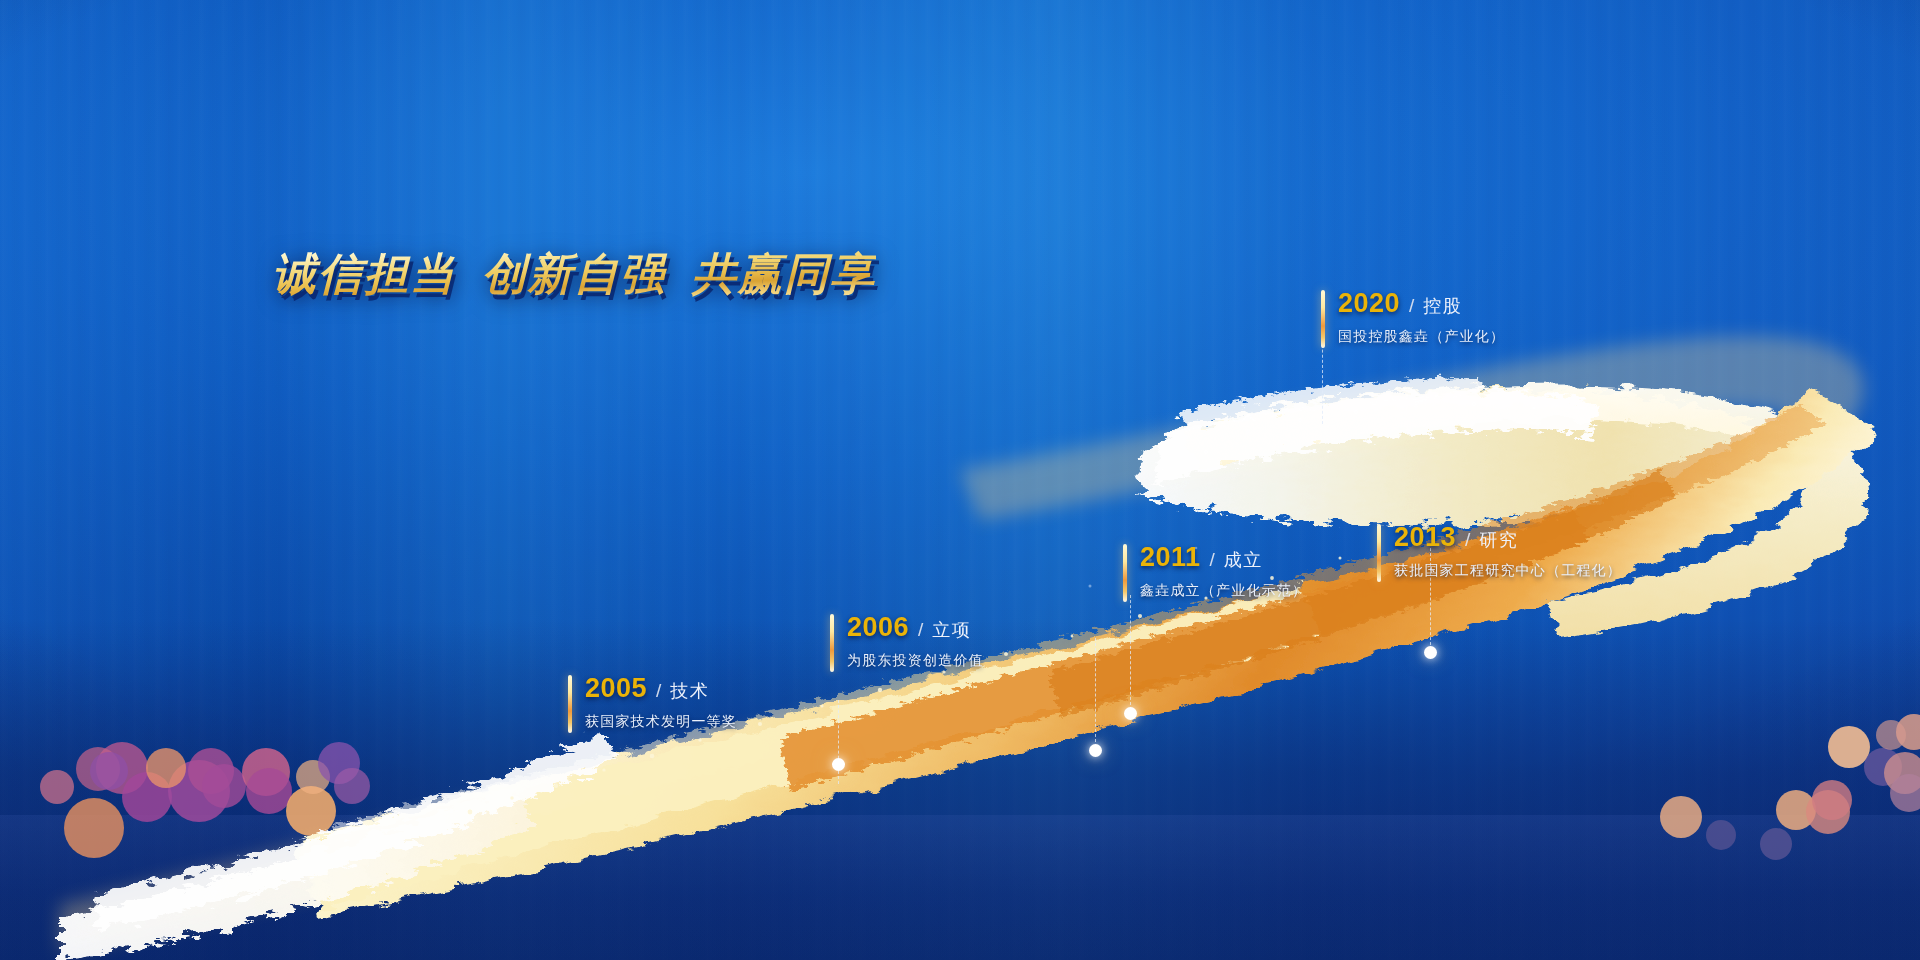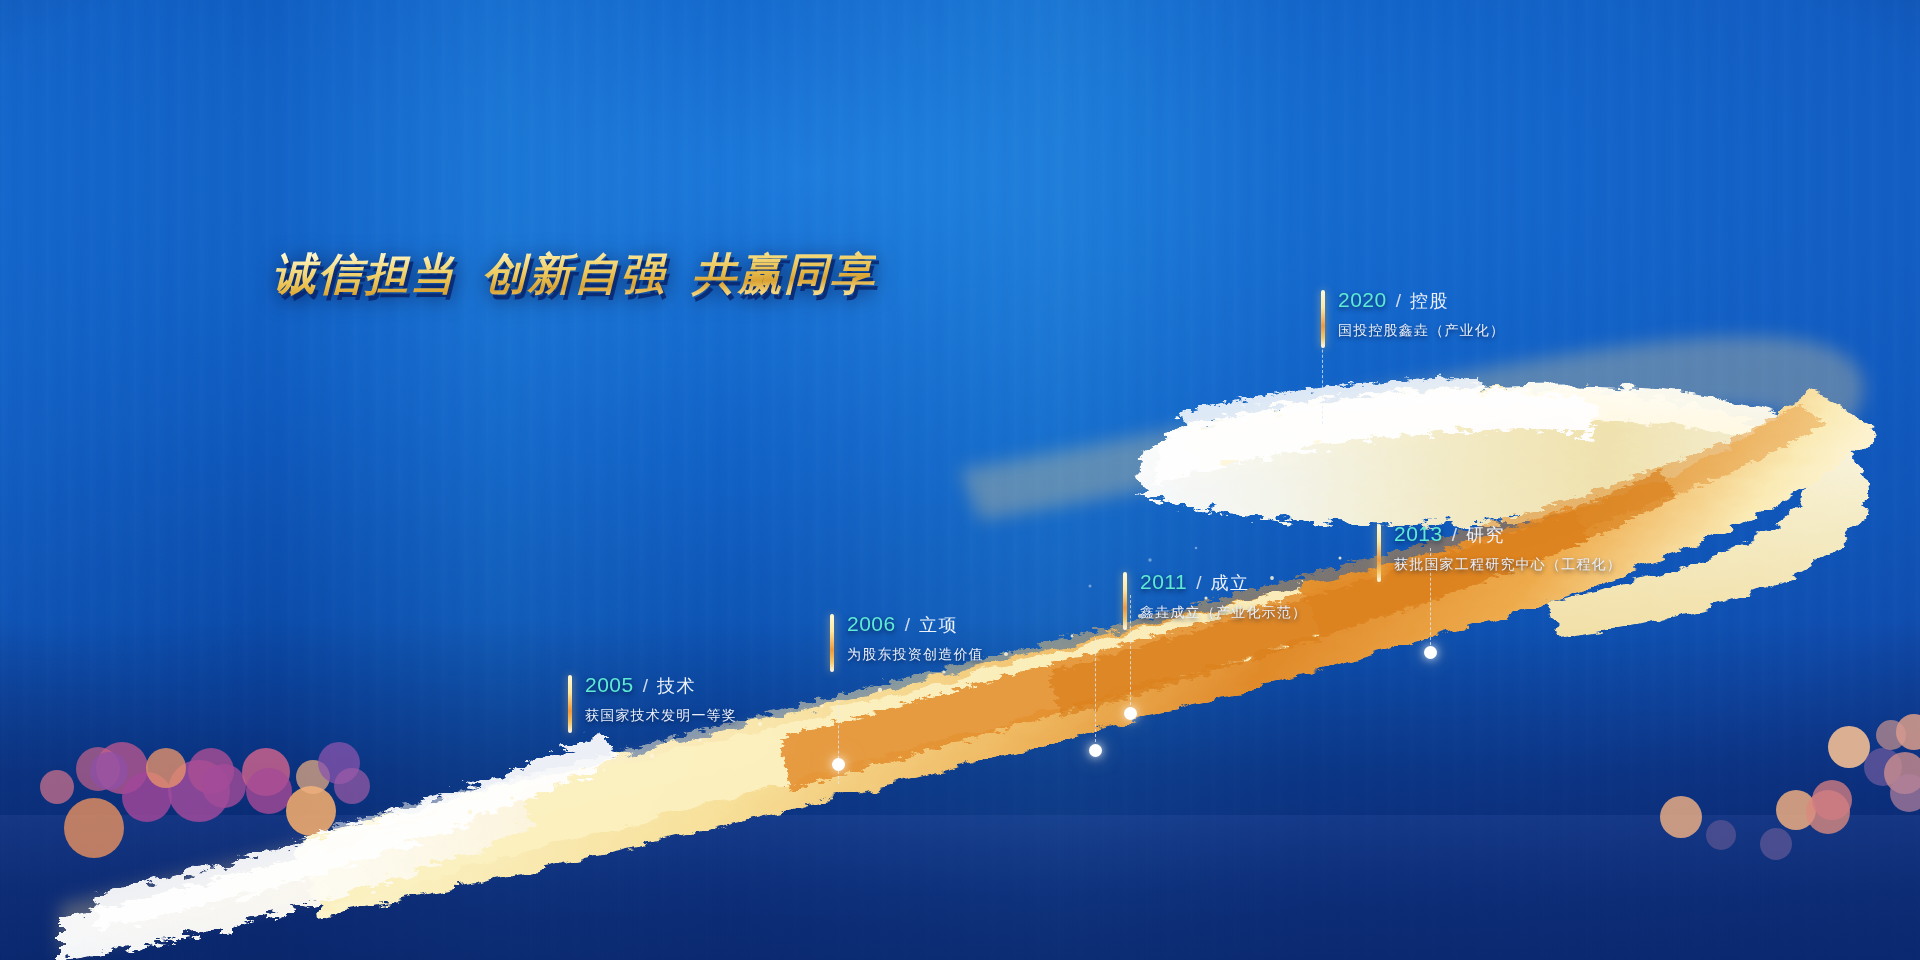--- a/index.html
+++ b/index.html
@@ -141,23 +141,23 @@
     position: absolute;
     white-space: nowrap;
   }
   .ms-head {
     display: flex;
     align-items: baseline;
     gap: 9px;
     margin-bottom: 9px;
   }
   .ms-year {
-    font-size: 21px;
-    font-weight: 400;
-    color: #5eead4;
+    font-size: 27px;
+    font-weight: 700;
+    color: #eab308;
     letter-spacing: .5px;
     text-shadow: 0 2px 5px rgba(3,18,60,0.75);
     font-family: "Liberation Sans", sans-serif;
   }
   .ms-slash {
     font-size: 19px;
     color: #e6e9f3;
     opacity: .9;
   }
   .ms-tag {
@@ -440,21 +440,21 @@
   <div class="milestone" style="left:847px; top:612px;">
     <div class="ms-bar"></div>
     <div class="ms-head">
       <span class="ms-year">2006</span>
       <span class="ms-slash">/</span>
       <span class="ms-tag">立项</span>
     </div>
     <div class="ms-desc">为股东投资创造价值</div>
   </div>
 
-  <div class="milestone" style="left:1140px; top:570px;">
+  <div class="milestone" style="left:1140px; top:542px;">
     <div class="ms-bar"></div>
     <div class="ms-head">
       <span class="ms-year">2011</span>
       <span class="ms-slash">/</span>
       <span class="ms-tag">成立</span>
     </div>
     <div class="ms-desc">鑫垚成立（产业化示范）</div>
   </div>
 
   <div class="milestone" style="left:1394px; top:522px;">

